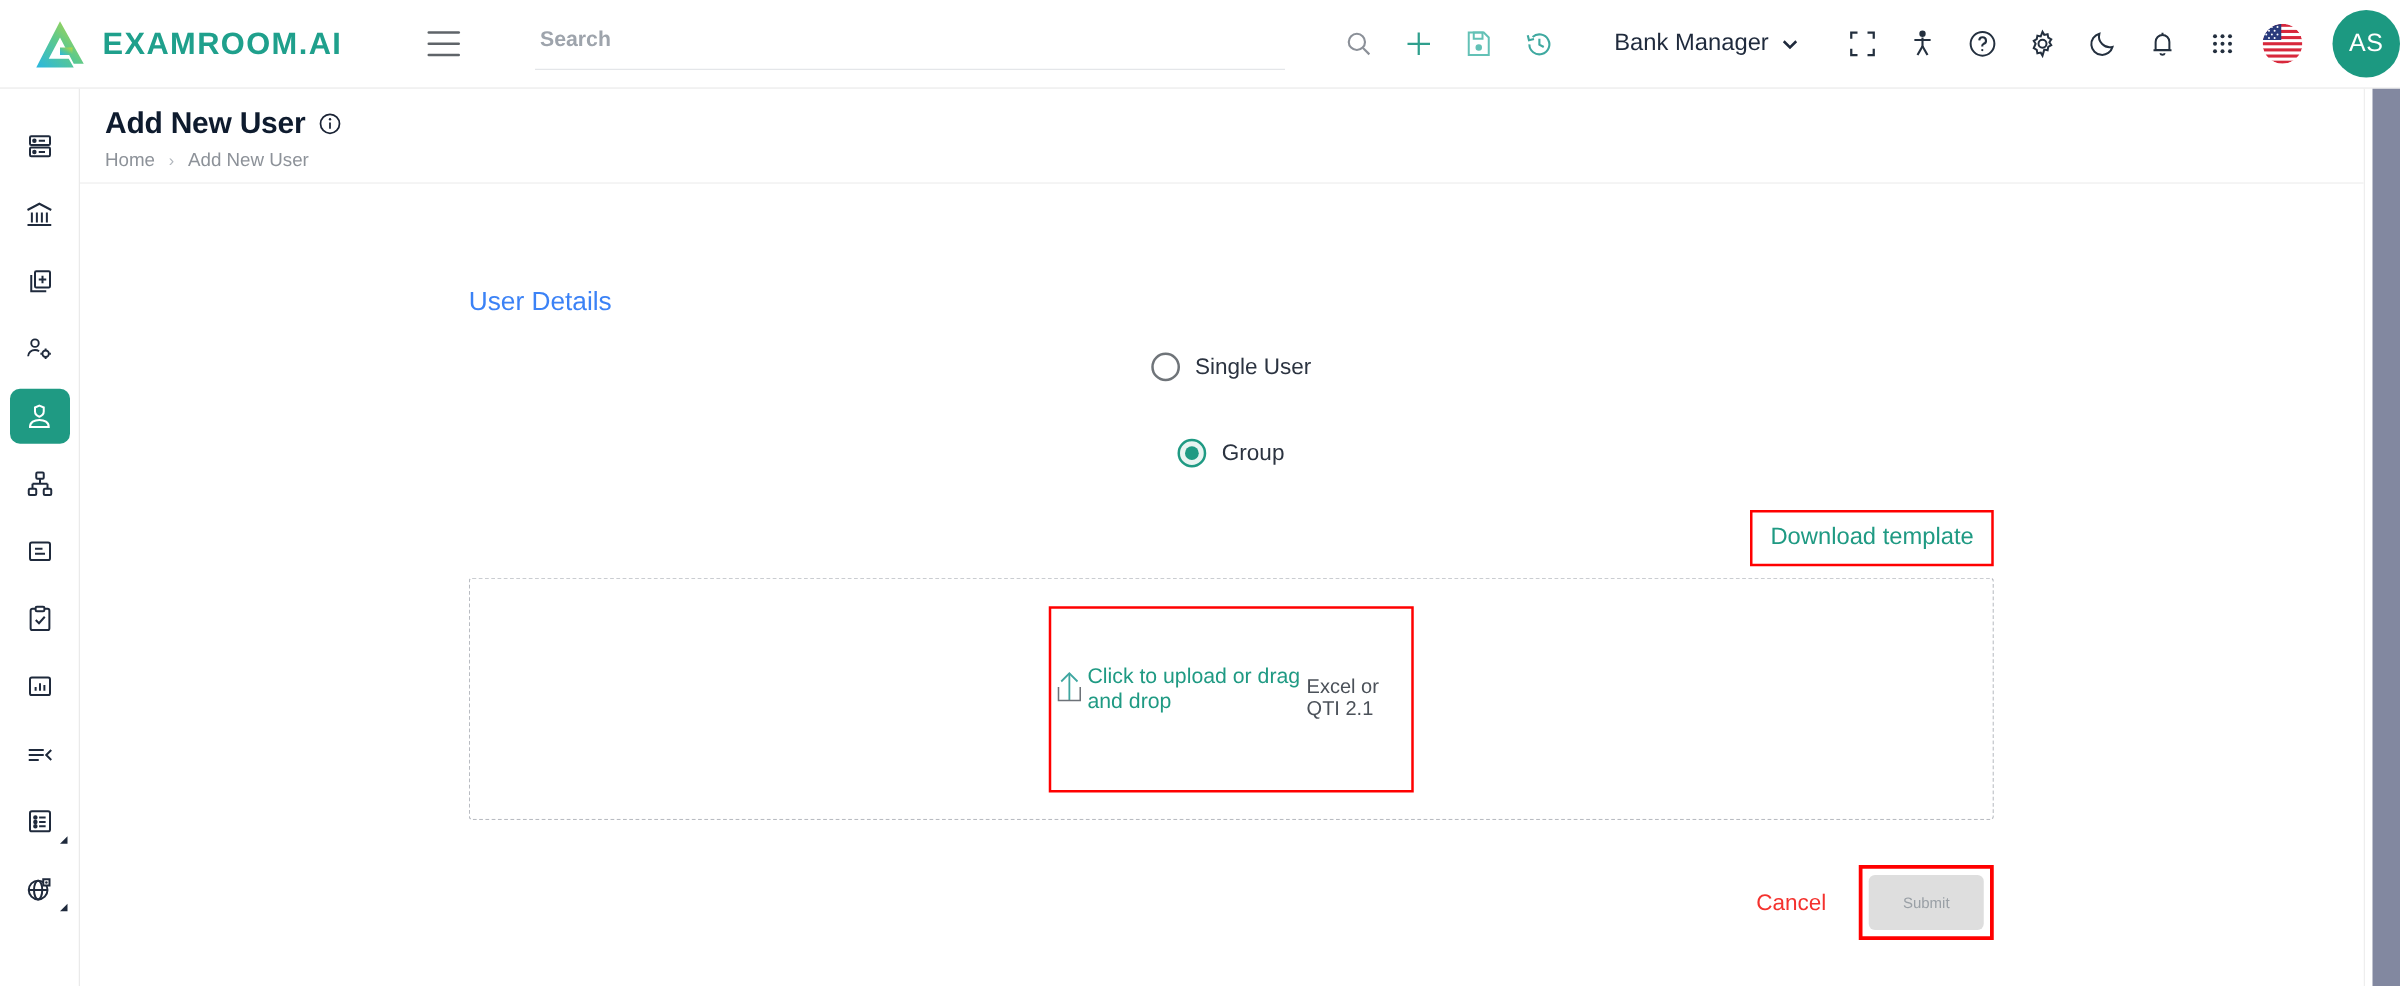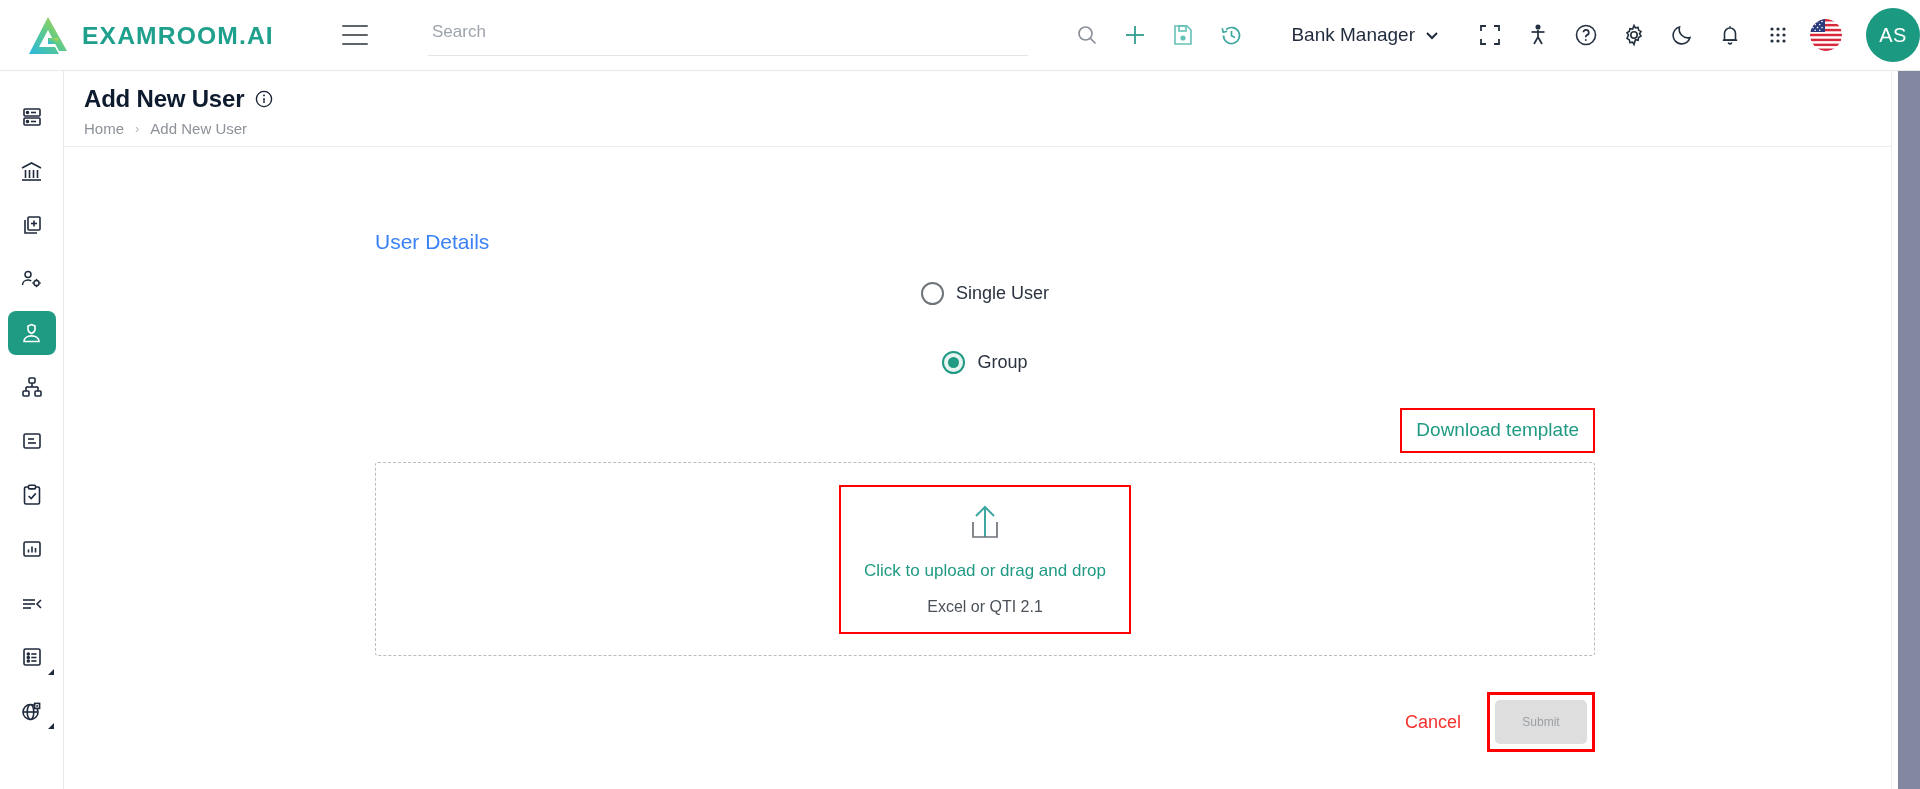--- a/index.html
+++ b/index.html
@@ -32,20 +32,21 @@
   .search-wrap {
     margin-left: 60px; width: 600px; position: relative; height: 42px;
   }
   .search-input {
     width: 100%; height: 100%;
     border: none; outline: none;
     border-bottom: 1px solid #e4e6e9;
     font-size: 17px; font-family: "Liberation Sans", sans-serif;
     color: #3d4145; background: transparent;
     padding: 0 4px 6px 4px;
+    font-weight: bold;
   }
   .search-input::placeholder { color: #9ea4ac; }
 
   .topbar-right {
     margin-left: auto; display: flex; align-items: center; gap: 0px;
   }
   .tb-icon {
     width: 48px; height: 48px;
     display: flex; align-items: center; justify-content: center;
     cursor: pointer;
@@ -146,21 +147,21 @@
   .dropzone {
     margin-top: 9px;
     height: 194px;
     border: 1.5px dashed #b9bcc2;
     border-radius: 3px;
     display: flex; align-items: center; justify-content: center;
   }
   .dz-inner {
     border: 2px solid #ff0000;
     width: 292px; height: 149px;
-    display: flex; flex-direction: column; align-items: center; justify-content: center;
+    display: flex; flex-direction: row; align-items: center; justify-content: center;
     gap: 0;
   }
   .dz-icon { margin-bottom: 16px; }
   .dz-main { font-size: 17px; color: #1f9a83; margin-bottom: 17px; }
   .dz-sub { font-size: 16px; color: #4b5159; }
 
   .actions {
     display: flex; align-items: center; justify-content: flex-end;
     margin-top: 36px; gap: 0;
   }

